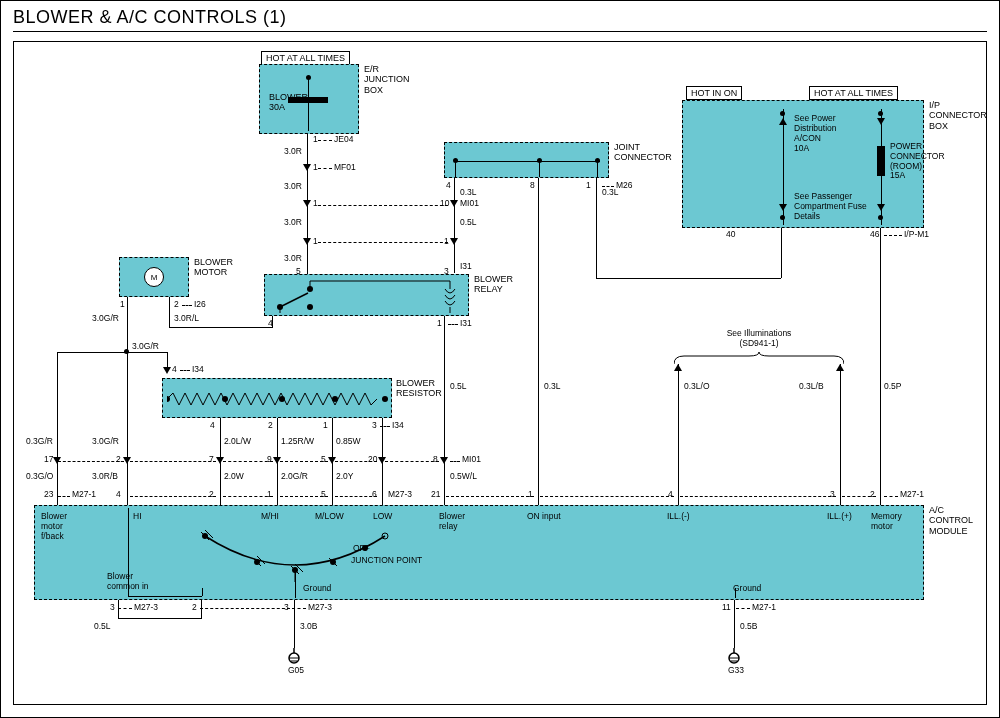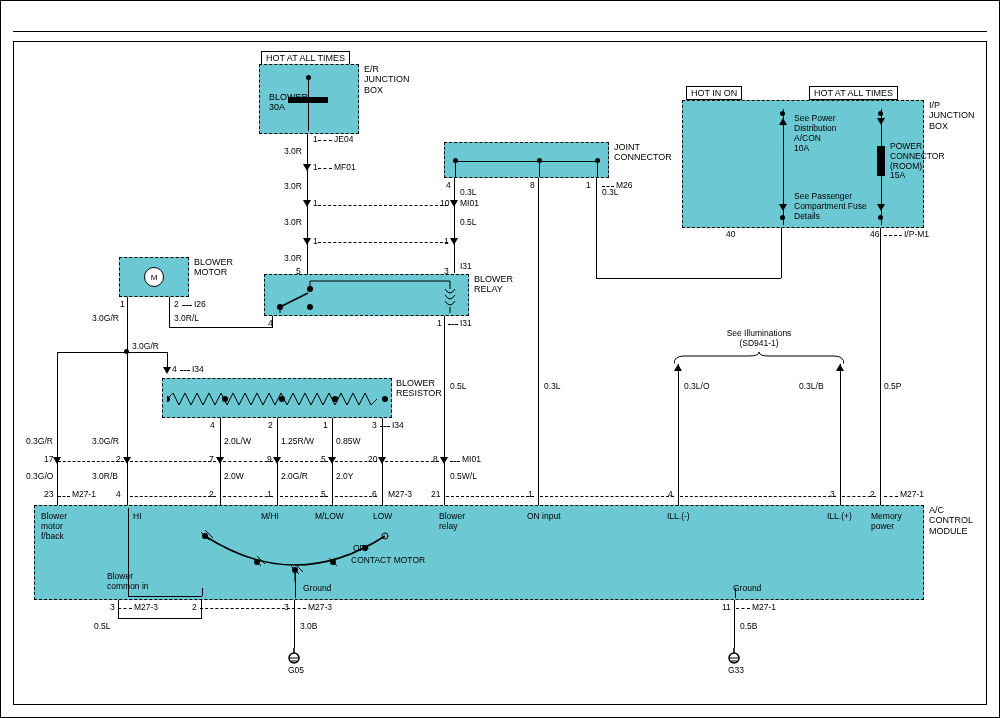--- a/index.html
+++ b/index.html
@@ -19,20 +19,21 @@
   .hwire{height:1px}
   .vwire{width:1px}
   .dash{position:absolute;border-top:1px dashed #000;height:0}
   .arrowdown{position:absolute;width:0;height:0;border-left:4px solid transparent;border-right:4px solid transparent;border-top:7px solid #000}
   .arrowup{position:absolute;width:0;height:0;border-left:4px solid transparent;border-right:4px solid transparent;border-bottom:7px solid #000}
 </style>
 </head>
 <body>
 
 <div id="page">
+  <div class="title">BLOWER &amp; A/C CONTROLS (1)</div>
   <div class="divider"></div>
   <div class="frame">
 
     <div class="label" style="left:247px;top:9px;font-size:9px;border:1px solid #000;padding:1px 4px">HOT AT ALL TIMES</div>
     <div class="box" style="left:245px;top:22px;width:100px;height:70px">
       <div class="dot" style="left:46px;top:10px"></div>
       <div class="wire vwire" style="left:48px;top:14px;height:52px"></div>
       <svg style="position:absolute;left:28px;top:28px;width:40px;height:14px">
           <rect x="0" y="4" width="40" height="6" fill="#000"></rect>
         </svg>
@@ -110,21 +111,21 @@
       <div class="dot" style="left:195px;top:114px"></div>
       <div class="arrowup" style="left:96px;top:17px"></div>
       <div class="arrowdown" style="left:96px;top:103px"></div>
       <div class="arrowdown" style="left:194px;top:17px"></div>
       <div class="arrowdown" style="left:194px;top:103px"></div>
       <svg style="position:absolute;left:190px;top:45px;width:16px;height:30px">
           <rect x="4" y="0" width="8" height="30" fill="#000"></rect>
         </svg>
     </div>
     <div class="label" style="left:915px;top:58px">I/P
-JUNCTION
+CONNECTOR
 BOX</div>
     <div class="label small" style="left:780px;top:72px">See Power
 Distribution</div>
     <div class="label small" style="left:780px;top:92px">A/CON
 10A</div>
     <div class="label small" style="left:780px;top:150px">See Passenger
 Compartment Fuse
 Details</div>
     <div class="label small" style="left:876px;top:100px">POWER
 CONNECTOR
@@ -298,42 +299,42 @@
       <div class="label small" style="left:98px;top:6px">HI</div>
       <div class="label small" style="left:226px;top:6px">M/HI</div>
       <div class="label small" style="left:280px;top:6px">M/LOW</div>
       <div class="label small" style="left:338px;top:6px">LOW</div>
       <div class="label small" style="left:404px;top:6px">Blower
 relay</div>
       <div class="label small" style="left:492px;top:6px">ON input</div>
       <div class="label small" style="left:632px;top:6px">ILL.(-)</div>
       <div class="label small" style="left:792px;top:6px">ILL.(+)</div>
       <div class="label small" style="left:836px;top:6px">Memory
-power</div>
+motor</div>
 
       <svg style="position:absolute;left:160px;top:18px;width:200px;height:60px">
         <path d="M10 12 Q100 70 190 12" stroke="#000" fill="none" stroke-width="1.5"></path>
         <circle cx="10" cy="12" r="3" fill="#000"></circle>
         <circle cx="62" cy="38" r="3" fill="#000"></circle>
         <circle cx="100" cy="46" r="3" fill="#000"></circle>
         <circle cx="138" cy="38" r="3" fill="#000"></circle>
         <circle cx="170" cy="24" r="3" fill="#000"></circle>
         <circle cx="190" cy="12" r="3" fill="none" stroke="#000"></circle>
         <line x1="100" y1="46" x2="100" y2="58" stroke="#000" stroke-width="1"></line>
 
         <line x1="6" y1="8" x2="14" y2="16" stroke="#000"></line>
           <line x1="10" y1="6" x2="18" y2="14" stroke="#000"></line>
         <line x1="58" y1="34" x2="66" y2="42" stroke="#000"></line>
           <line x1="62" y1="32" x2="70" y2="40" stroke="#000"></line>
         <line x1="96" y1="42" x2="104" y2="50" stroke="#000"></line>
           <line x1="100" y1="40" x2="108" y2="48" stroke="#000"></line>
         <line x1="134" y1="34" x2="142" y2="42" stroke="#000"></line>
       </svg>
       <div class="label small" style="left:318px;top:38px">OFF</div>
-      <div class="label small" style="left:316px;top:50px">CONTACT MOTOR</div>
+      <div class="label small" style="left:316px;top:50px">JUNCTION POINT</div>
       <div class="label small" style="left:72px;top:66px">Blower
 common in</div>
       <div class="label small" style="left:268px;top:78px">Ground</div>
       <div class="label small" style="left:698px;top:78px">Ground</div>
 
       <div class="wire vwire" style="left:93px;top:2px;height:88px"></div>
       <div class="wire hwire" style="left:93px;top:90px;width:74px"></div>
       <div class="wire vwire" style="left:167px;top:82px;height:8px"></div>
       <div class="wire vwire" style="left:260px;top:64px;height:28px"></div>
       <div class="wire vwire" style="left:700px;top:82px;height:10px"></div>

